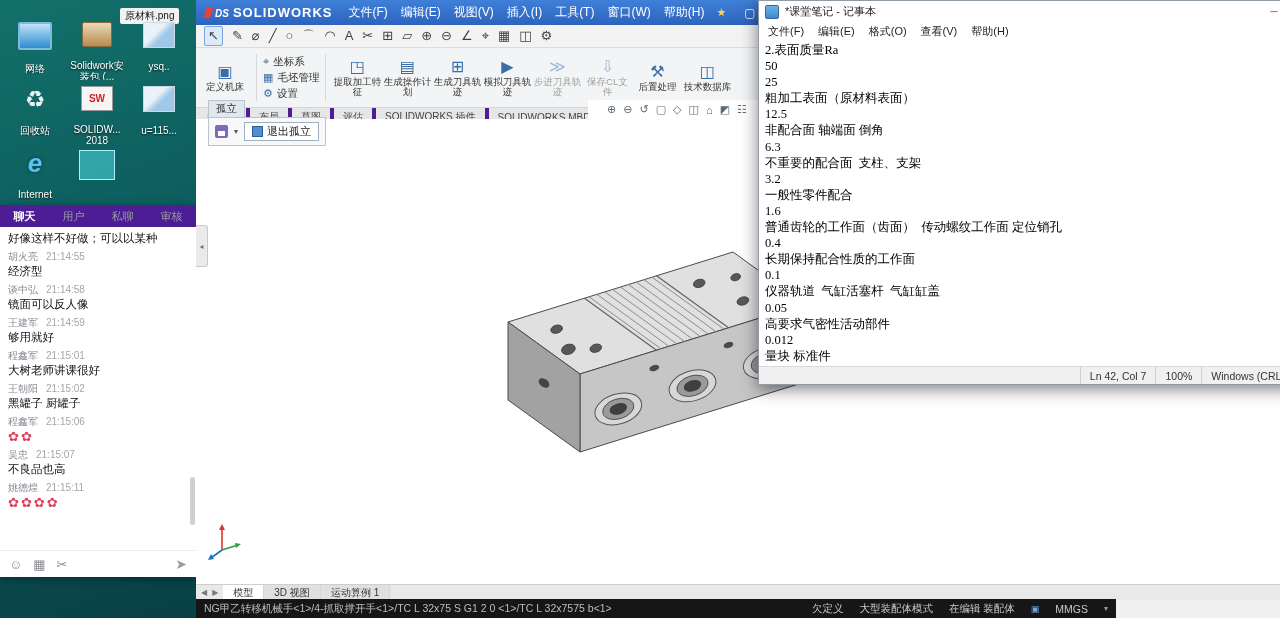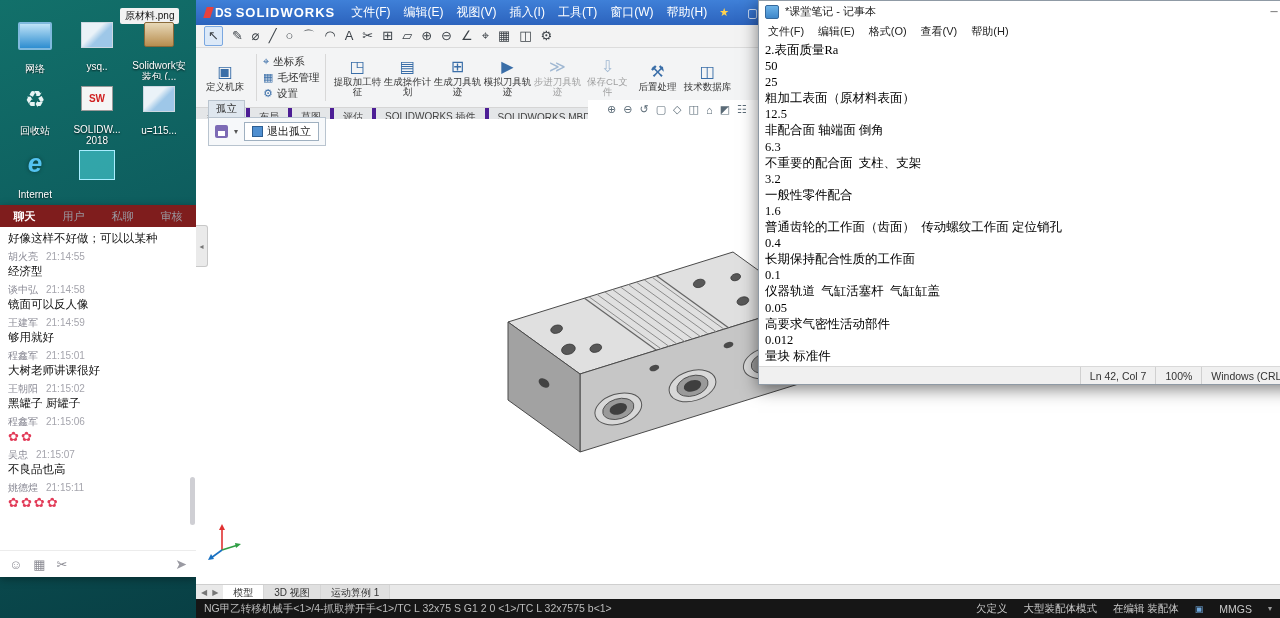--- a/index.html
+++ b/index.html
@@ -21,40 +21,40 @@
   .ic-box{width:28px;height:26px;background:linear-gradient(#e8d9b8,#b78d4f);border:1px solid #8a6a3a;border-radius:2px;}
   .ic-img{width:30px;height:24px;background:linear-gradient(135deg,#eaf2f8 40%,#9ec7e8 60%);border:1px solid #cdd8e2;}
   .ic-recycle{font-size:23px;color:#e8f4f4;line-height:26px;}
   .ic-sw{width:30px;height:26px;background:#f5f5f5;border:1px solid #999;color:#d02020;font-weight:bold;font-size:10px;}
   .ic-ie{font-size:26px;color:#54c3f1;font-style:italic;font-weight:bold;line-height:26px;text-shadow:0 0 4px rgba(0,0,0,.4);}
   .ic-sel{width:34px;height:28px;background:rgba(80,220,230,.55);border:1px solid #aaeeff;}
 
   
   .chat{position:absolute;left:0;top:205px;width:196px;height:372px;background:#fff;
     display:flex;flex-direction:column;box-shadow:0 2px 8px rgba(0,0,0,.35);}
-  .chat-tabs{height:22px;background:#7f1d1d;display:flex;align-items:center;font-size:11px;color:#9a9aa2;flex:none;}
+  .chat-tabs{height:22px;background:#4c1d95;display:flex;align-items:center;font-size:11px;color:#9a9aa2;flex:none;}
   .chat-tab{flex:1;text-align:center;cursor:default;}
   .chat-tab.active{color:#fff;font-weight:bold;}
   .chat-body{flex:1;overflow:hidden;position:relative;padding-top:2px;}
   .msg{padding:2px 8px 3px;}
   .msg-head{font-size:10px;color:#8a8a95;}
   .msg-head .t{margin-left:8px;color:#a5a5ad;}
   .msg-text{font-size:11.5px;color:#111;margin-top:1px;line-height:13px;}
   .roses .msg-text{color:#e23b58;letter-spacing:2px;font-size:13px;}
   .chat-scroll{position:absolute;right:1px;top:250px;width:5px;height:48px;background:#cfcfd4;border-radius:3px;}
   .chat-foot{height:26px;border-top:1px solid #ececec;display:flex;align-items:center;
     padding:0 9px;gap:11px;color:#8b8b93;font-size:13px;flex:none;}
   .chat-send{margin-left:auto;font-size:14px;color:#9a9aa2;}
 
   
   .sw{position:absolute;left:196px;top:0;width:1084px;height:618px;background:#eef0f2;}
   .sw-title{height:25px;background:linear-gradient(#3f80d8,#2c63bd);display:flex;align-items:center;
     padding:0 9px;color:#fff;}
   .logo{display:flex;align-items:center;gap:4px;margin-right:16px;}
-  .logo .ds{font-weight:bold;font-size:12px;color:#fff;}
+  .logo .ds{font-style:italic;font-weight:bold;font-size:10px;color:#fff;}
   .logo .ds::before{content:"";display:inline-block;width:7px;height:11px;background:#e8413c;
     transform:skewX(-18deg);margin-right:3px;vertical-align:-1px;}
   .logo .swx{font-weight:bold;letter-spacing:1px;font-size:13px;}
   .sw-menus{display:flex;gap:13px;font-size:12px;}
   .sw-menus span{cursor:default;}
   .sw-star{margin-left:12px;color:#ffd34f;font-size:11px;}
   .sw-quick{margin-left:18px;display:flex;gap:11px;font-size:12px;opacity:.95;}
 
   .sw-tb2{height:22px;background:#f3f3f3;border-bottom:1px solid #dcdcdc;display:flex;
     align-items:center;gap:9px;padding:0 8px;font-size:13px;color:#3c4248;}
@@ -99,21 +99,21 @@
 
   .model-svg{position:absolute;left:300px;top:222px;}
   .triad{position:absolute;left:8px;top:520px;}
 
   .sw-modeltabs{position:absolute;left:0;top:584px;width:1084px;height:15px;background:#e9e9e9;
     border-top:1px solid #cfcfcf;display:flex;align-items:stretch;font-size:10px;color:#333;}
   .mt-arrows{display:flex;align-items:center;padding:0 5px;gap:5px;color:#777;font-size:8px;}
   .mtab{padding:0 10px;display:flex;align-items:center;border-right:1px solid #d5d5d5;background:#e0e0e0;white-space:nowrap;}
   .mtab.active{background:#fff;}
 
-  .sw-status{position:absolute;left:0;top:599px;width:1084px;height:19px;background:#161616;
+  .sw-status{position:absolute;left:0;top:599px;width:920px;height:19px;background:#161616;
     color:#c9c9c9;font-size:10.5px;display:flex;align-items:center;padding:0 8px;box-sizing:border-box;}
   .sw-status .sleft{white-space:nowrap;overflow:hidden;max-width:540px;color:#bdbdbd;}
   .sw-status .sright{margin-left:auto;display:flex;gap:16px;align-items:center;white-space:nowrap;}
   .sw-status .doc-ico{color:#6fa8dc;font-size:9px;}
   .sw-status .caret{font-size:8px;color:#9a9a9a;}
 
   
   .notepad{position:absolute;left:758px;top:0;width:592px;height:385px;background:#fff;
     border:1px solid #8f9aa5;box-sizing:border-box;box-shadow:0 4px 16px rgba(0,0,0,.5);
     display:flex;flex-direction:column;}
@@ -141,31 +141,31 @@
     <div class="icon-grid">
 
         <div class="dicon">
           <div class="ig ic-net">
             <span></span>
           </div>
           <div class="lbl">网络</div>
         </div>
 
         <div class="dicon">
+          <div class="ig ic-box">
+            <span></span>
+          </div>
+          <div class="lbl">Solidwork安装包 (...</div>
+        </div>
+
+        <div class="dicon">
           <div class="ig ic-img">
             <span></span>
           </div>
           <div class="lbl">ysq..</div>
-        </div>
-
-        <div class="dicon">
-          <div class="ig ic-box">
-            <span></span>
-          </div>
-          <div class="lbl">Solidwork安装包 (...</div>
         </div>
 
         <div class="dicon">
           <div class="ig ic-recycle">
             <span>♻</span>
           </div>
           <div class="lbl">回收站</div>
         </div>
 
         <div class="dicon">

